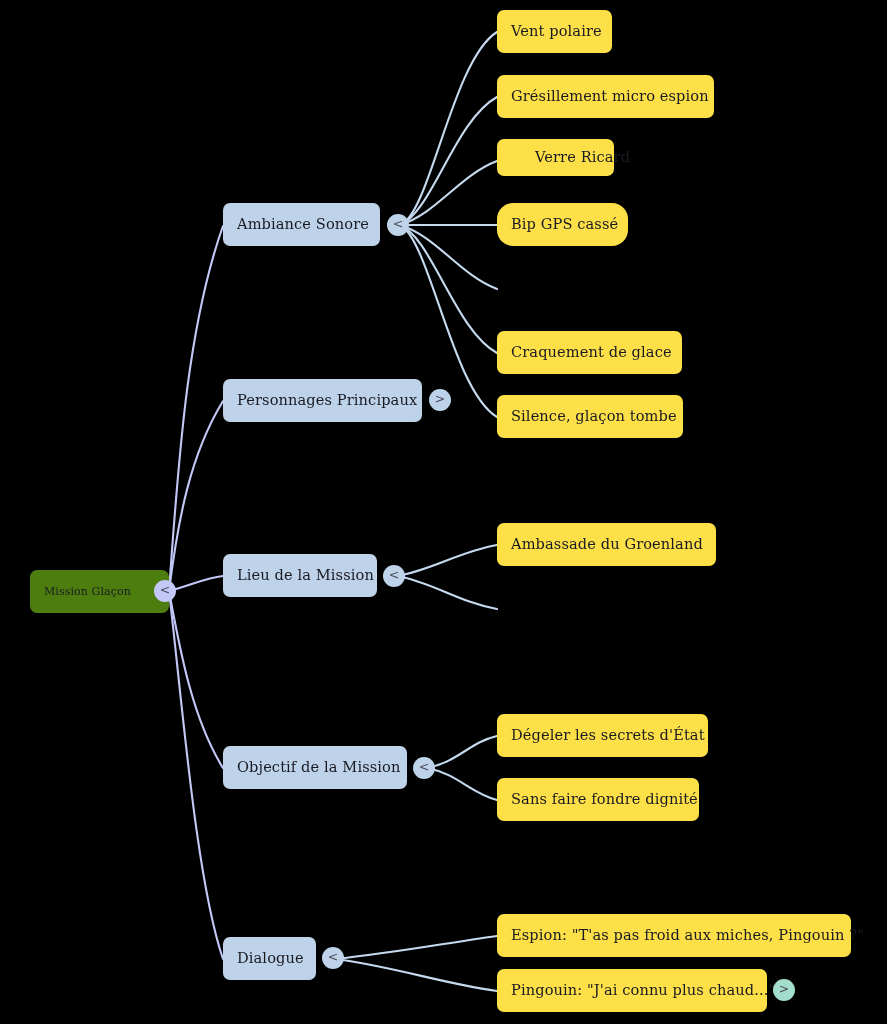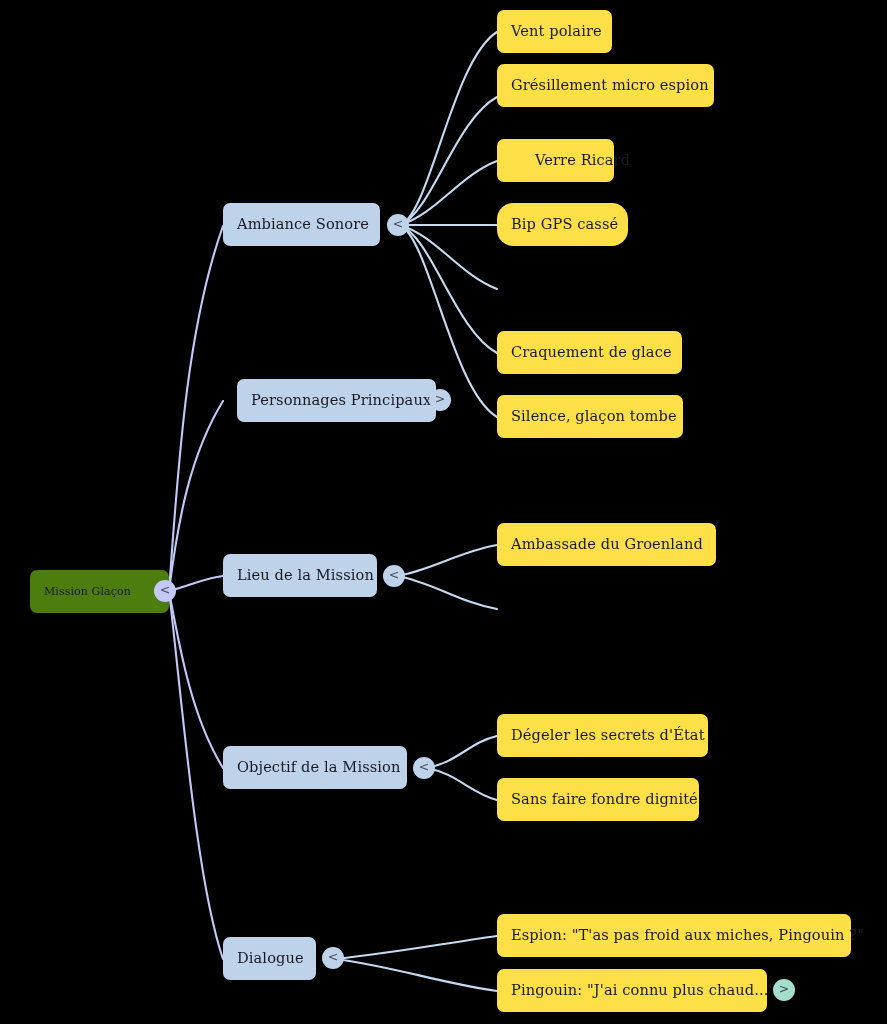--- a/index.html
+++ b/index.html
@@ -126,37 +126,37 @@
   <div class="node lvl2" style="left:223px; top:203px; width:157px; height:43px;">
     <span>Ambiance Sonore</span>
   </div>
   <div class="handle h-blue" style="left:387px; top:214px;">
     <span>&lt;</span>
   </div>
 
   <div class="node leaf" style="left:497px; top:10px; width:115px; height:43px;">
     <span>Vent polaire</span>
   </div>
-  <div class="node leaf" style="left:497px; top:64px; width:217px; height:43px;">
+  <div class="node leaf" style="left:497px; top:75px; width:217px; height:43px;">
     <span>Grésillement micro espion</span>
   </div>
-  <div class="node leaf" style="left:497px; top:139px; width:117px; height:43px;padding-left:38px;">
+  <div class="node leaf" style="left:497px; top:139px; width:117px; height:37px;padding-left:38px;">
     <span>Verre Ricard</span>
   </div>
   <div class="node leaf" style="left:497px; top:203px; width:131px; height:43px;border-radius:16px;">
     <span>Bip GPS cassé</span>
   </div>
   <div class="node leaf" style="left:497px; top:331px; width:185px; height:43px;">
     <span>Craquement de glace</span>
   </div>
   <div class="node leaf" style="left:497px; top:395px; width:186px; height:43px;">
     <span>Silence, glaçon tombe</span>
   </div>
 
-  <div class="node lvl2" style="left:223px; top:379px; width:199px; height:43px;margin-left:14px;">
+  <div class="node lvl2" style="left:223px; top:379px; width:199px; height:43px;">
     <span>Personnages Principaux</span>
   </div>
   <div class="handle h-blue" style="left:429px; top:389px;">
     <span>&gt;</span>
   </div>
 
   <div class="node lvl2" style="left:223px; top:554px; width:154px; height:43px;">
     <span>Lieu de la Mission</span>
   </div>
   <div class="handle h-blue" style="left:383px; top:565px;">

